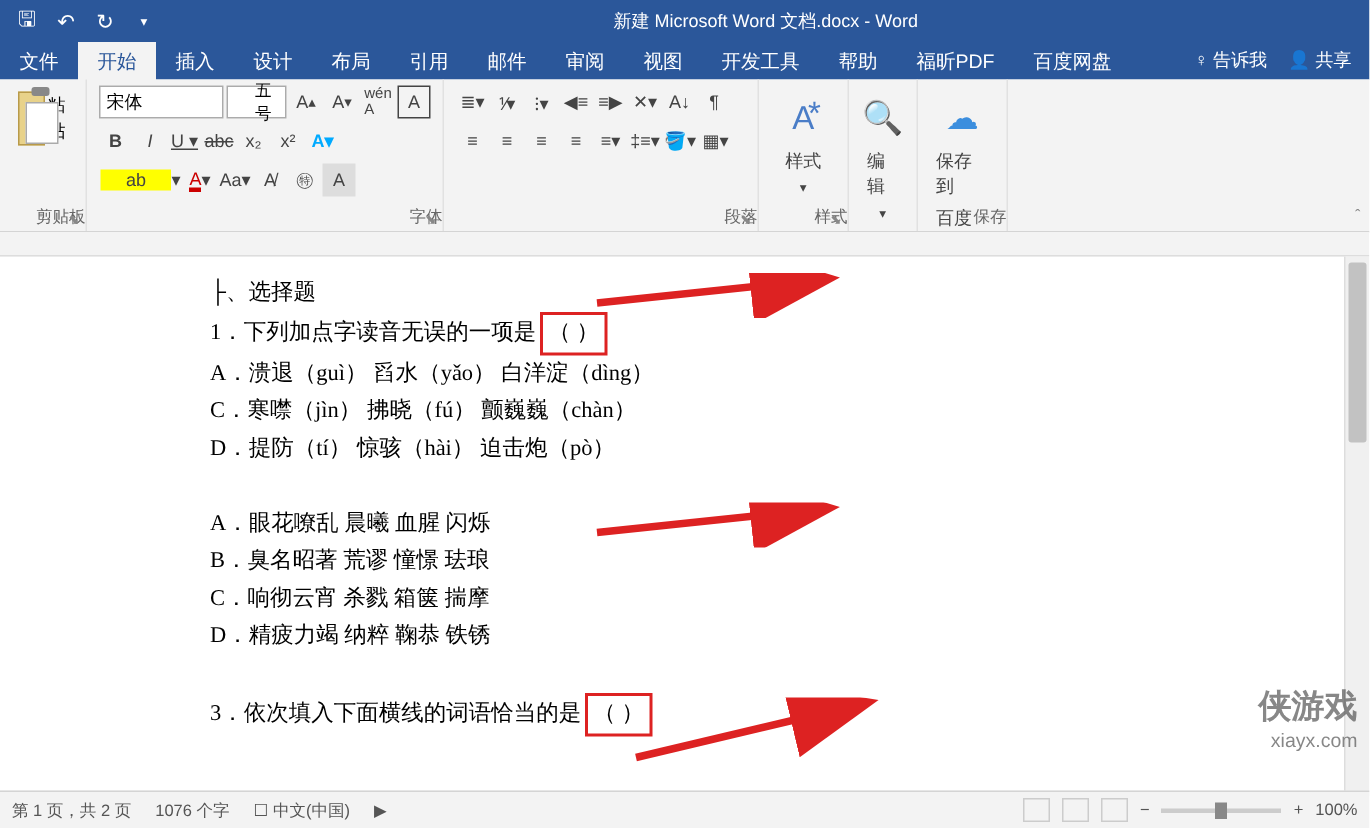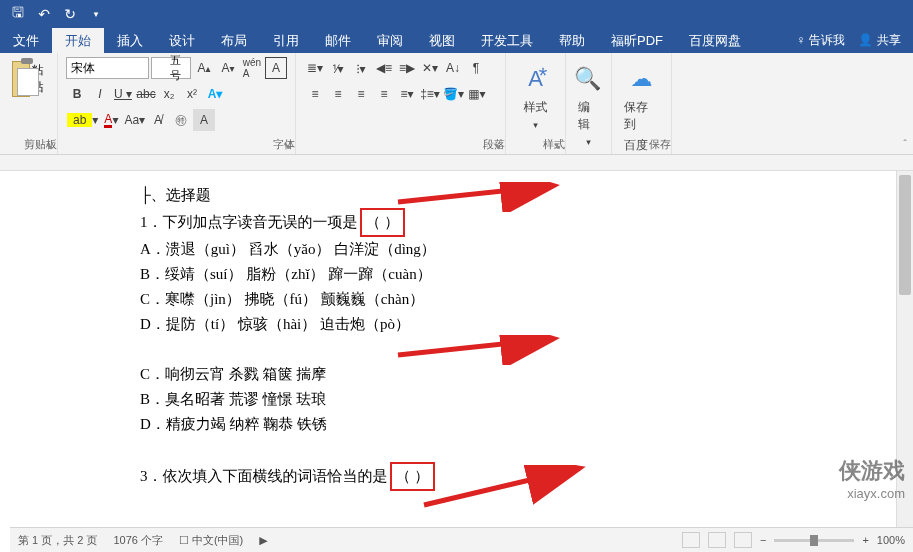--- a/index.html
+++ b/index.html
@@ -33,21 +33,21 @@
 .font-row1 { display: flex; gap: 2px; margin-bottom: 4px; }
 .font-name-box { width: 106px; height: 22px; border: 1px solid #ababab; background: #fff; display: flex; align-items: center; padding: 0 4px; font-size: 12px; }
 .font-size-box { width: 40px; height: 22px; border: 1px solid #ababab; background: #fff; display: flex; align-items: center; padding: 0 18px; font-size: 11px; }
 .rbn-btn { min-width: 22px; height: 22px; border: 1px solid transparent; display: flex; align-items: center; justify-content: center; font-size: 12px; color: #444; }
 .font-row2 { display: flex; gap: 1px; margin-bottom: 4px; }
 .font-row3 { display: flex; gap: 1px; }
 .bold { font-weight: bold; }
 .italic { font-style: italic; }
 .underline { text-decoration: underline; }
 .strike { text-decoration: line-through; }
-.highlight-y { background: #ffff00; padding: 0 6px; }
+.highlight-y { background: #ffff00; padding: 0 17px; }
 .font-color-a { color: #c00; border-bottom: 3px solid #c00; line-height: 12px; }
 
 .para-group { width: 210px; }
 .para-row { display: flex; gap: 1px; margin-bottom: 4px; }
 
 .styles-group { width: 60px; }
 .large-btn { display: flex; flex-direction: column; align-items: center; gap: 4px; padding: 6px 4px; font-size: 12px; color: #444; }
 .large-icon { width: 32px; height: 32px; display: flex; align-items: center; justify-content: center; font-size: 22px; }
 
 .edit-group { width: 46px; }
@@ -63,36 +63,37 @@
 .page { padding: 12px 140px 0 140px; font-family: SimSun, serif; font-size: 15px; line-height: 25px; color: #000; }
 .doc-line { white-space: nowrap; position: relative; }
 .answer-box { display: inline-block; border: 2px solid #d22; padding: 0 4px; margin: 0 2px; position: relative; }
 
 .arrow-svg { position: absolute; pointer-events: none; }
 
 .watermark { position: absolute; right: 8px; bottom: 30px; text-align: right; opacity: 0.7; }
 .watermark-logo { font-size: 22px; color: #555; font-weight: bold; }
 .watermark-url { font-size: 13px; color: #555; }
 
-.statusbar { position: absolute; bottom: 0; left: 10px; right: 0; height: 21px; background: #f3f3f3; border-top: 1px solid #d4d4d4; display: flex; align-items: center; font-size: 11px; color: #555; padding: 12px 8px; gap: 16px; }
+.statusbar { position: absolute; bottom: 0; left: 0; right: 0; height: 21px; background: #f3f3f3; border-top: 1px solid #d4d4d4; display: flex; align-items: center; font-size: 11px; color: #555; padding: 12px 8px; gap: 16px; }
 .status-right { margin-left: auto; display: flex; align-items: center; gap: 8px; }
 .view-btn { width: 18px; height: 16px; border: 1px solid #ccc; }
 .zoom-slider { width: 80px; height: 3px; background: #ccc; position: relative; }
 .zoom-thumb { position: absolute; left: 50%; top: -4px; width: 8px; height: 11px; background: #888; transform: translateX(-50%); }
 </style>
 </head>
 <body>
 
 <div class="titlebar">
   <div class="qat">
     <div class="qat-btn">🖫</div>
     <div class="qat-btn">↶</div>
     <div class="qat-btn">↻</div>
     <div class="qat-btn" style="font-size:9px">▾</div>
   </div>
+  <div class="title-text">新建 Microsoft Word 文档.docx - Word</div>
 </div>
 
 <div class="tabs">
   <div id="tabs-container" style="display:flex">
       <div class="tab">文件</div>
       <div class="tab active">开始</div>
       <div class="tab">插入</div>
       <div class="tab">设计</div>
       <div class="tab">布局</div>
       <div class="tab">引用</div>
@@ -204,26 +205,26 @@
 
   <div class="ribbon-collapse">ˆ</div>
 </div>
 
 <div class="doc-area">
   <div class="ruler-h"></div>
   <div class="page" id="page-content">
       <div class="doc-line">├、选择题</div>
       <div class="doc-line">1．下列加点字读音无误的一项是<span class="answer-box">（  ）</span></div>
       <div class="doc-line">A．溃退（guì）  舀水（yǎo）  白洋淀（dìng）</div>
-      <div class="doc-line">B．绥靖（suí）  脂粉（zhǐ）  蹿一蹿（cuàn）</div>
       <div class="doc-line">C．寒噤（jìn）  拂晓（fú）  颤巍巍（chàn）</div>
       <div class="doc-line">D．提防（tí）  惊骇（hài）  迫击炮（pò）</div>
       <div class="doc-line">&nbsp;</div>
+      <div class="doc-line">A．眼花嘹乱 晨曦 血腥 闪烁</div>
+      <div class="doc-line">B．臭名昭著 荒谬 憧憬 珐琅</div>
       <div class="doc-line">C．响彻云宵 杀戮 箱箧 揣摩</div>
-      <div class="doc-line">B．臭名昭著 荒谬 憧憬 珐琅</div>
       <div class="doc-line">D．精疲力竭 纳粹 鞠恭 铁锈</div>
       <div class="doc-line">&nbsp;</div>
       <div class="doc-line">3．依次填入下面横线的词语恰当的是<span class="answer-box">（  ）</span></div>
     </div>
   <div class="scroll-v">
     <div class="scroll-thumb"></div>
   </div>
 
   <svg class="arrow-svg" style="left:390px;top:27px" width="170" height="30">
       <defs>

